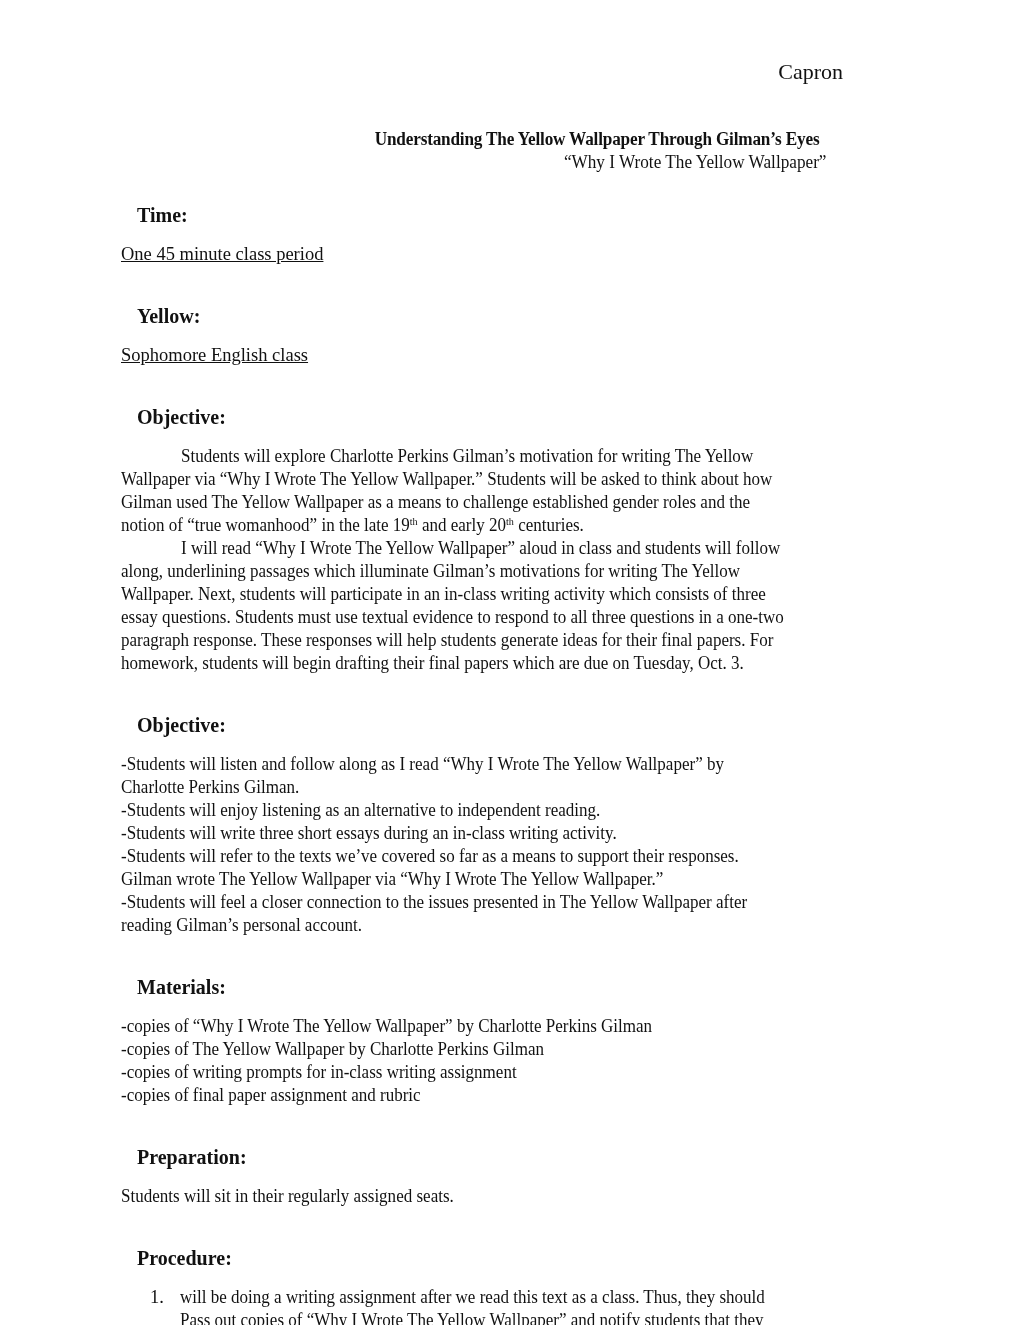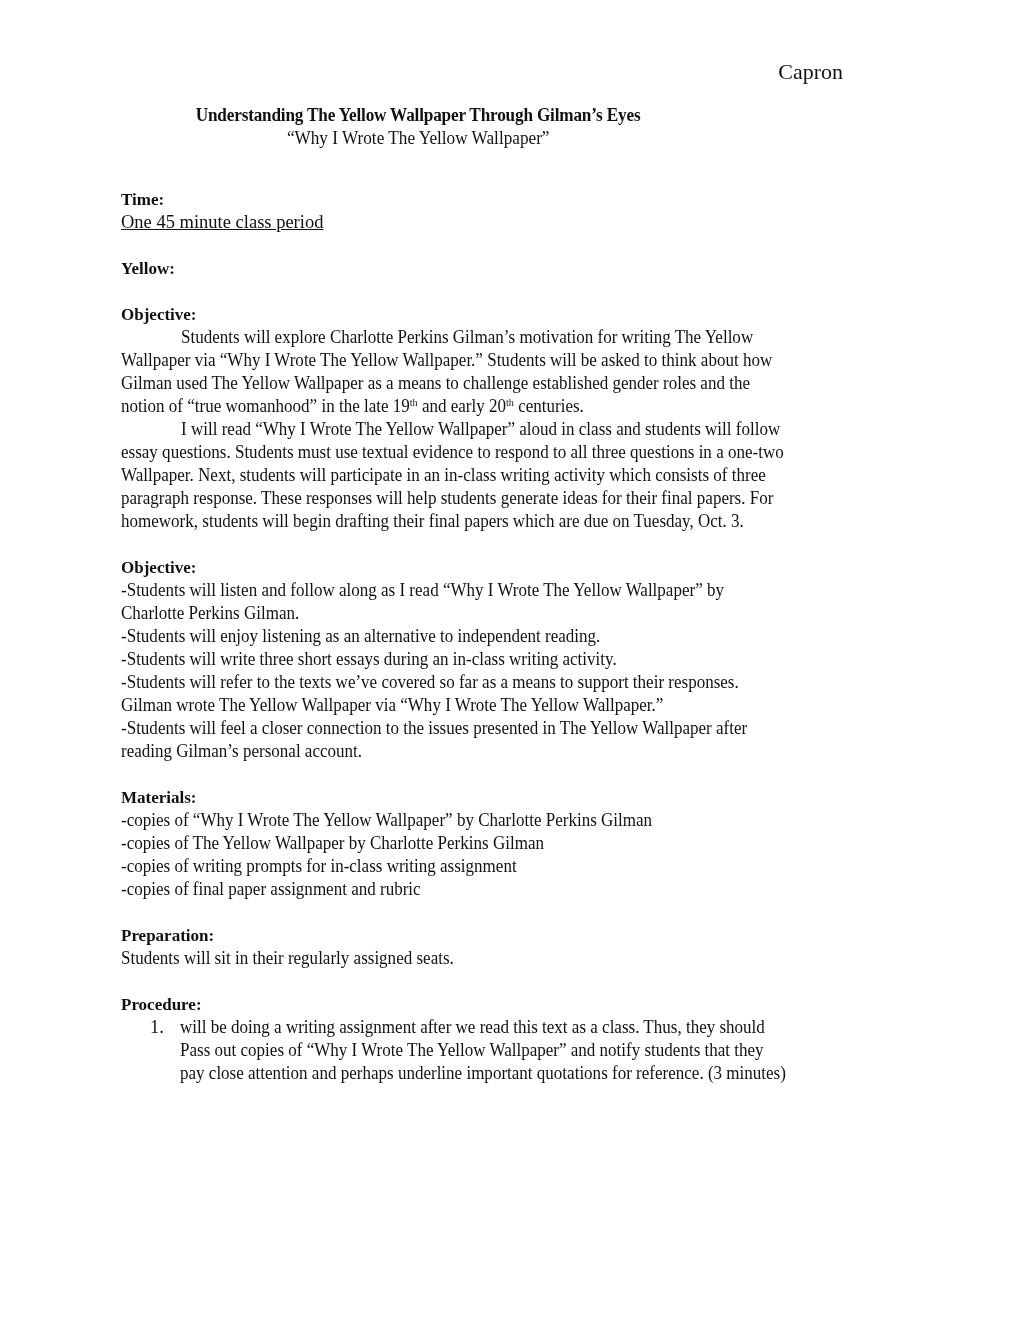--- a/index.html
+++ b/index.html
@@ -24,24 +24,24 @@
     }
     .header-name {
       position: absolute;
       top: 60px;
       right: 181px;
       font-size: 22px;
       line-height: 24px;
     }
     .title-block {
       position: absolute;
-      top: 104px;
+      top: 128px;
       left: 0;
       width: 836px;
-      text-align: center;
+      text-align: right;
     }
     .title {
       font-weight: bold;
       font-size: 18.5px;
       line-height: 23px;
       letter-spacing: -0.2px;
       display: inline-block;
       transform: scaleX(0.93);
     }
     .subtitle {
@@ -54,23 +54,23 @@
       position: absolute;
       left: 121px;
       top: 188px;
       width: 790px;
     }
     .section {
       margin: 0;
     }
     .heading {
       font-weight: bold;
-      font-size: 17px;
+      font-size: 20px;
       line-height: 23px;
-      margin: 0;
+      margin: 16px;
     }
     .line {
       font-size: 18.5px;
       line-height: 23px;
       margin: 0;
       white-space: nowrap;
       text-decoration: underline;
     }
     .condensed {
       display: inline-block;
@@ -107,33 +107,35 @@
   <div class="content">
 
     <div class="section">
       <p class="heading">Time:</p>
       <p class="line">One 45 minute class period</p>
     </div>
     <div class="gap"></div>
 
     <div class="section">
       <p class="heading">Yellow:</p>
+      <p class="line">Sophomore English class</p>
     </div>
     <div class="gap"></div>
 
     <div class="section">
       <p class="heading">Objective:</p>
       <p class="line indent"><span class="condensed">Students will explore Charlotte Perkins Gilman’s motivation for writing The Yellow</span></p>
       <p class="line"><span class="condensed">Wallpaper via “Why I Wrote The Yellow Wallpaper.” Students will be asked to think about how</span></p>
       <p class="line"><span class="condensed">Gilman used The Yellow Wallpaper as a means to challenge established gender roles and the</span></p>
       <p class="line"><span class="condensed"><span>notion of “true womanhood” in the late 19</span><sup>th</sup><span> and early 20</span><sup>th</sup><span> centuries.</span></span></p>
 
       <p class="line indent"><span class="condensed">I will read “Why I Wrote The Yellow Wallpaper” aloud in class and students will follow</span></p>
+      <p class="line"><span class="condensed">along, underlining passages which illuminate Gilman’s motivations for writing The Yellow</span></p>
+      <p class="line"><span class="condensed">Wallpaper. Next, students will participate in an in-class writing activity which consists of three</span></p>
       <p class="line"><span class="condensed">essay questions. Students must use textual evidence to respond to all three questions in a one-two</span></p>
-      <p class="line"><span class="condensed">Wallpaper. Next, students will participate in an in-class writing activity which consists of three</span></p>
       <p class="line"><span class="condensed">paragraph response. These responses will help students generate ideas for their final papers. For</span></p>
       <p class="line"><span class="condensed">homework, students will begin drafting their final papers which are due on Tuesday, Oct. 3.</span></p>
     </div>
     <div class="gap"></div>
 
     <div class="section">
       <p class="heading">Objective:</p>
       <p class="line"><span class="condensed">-Students will listen and follow along as I read “Why I Wrote The Yellow Wallpaper” by</span></p>
       <p class="line"><span class="condensed">Charlotte Perkins Gilman.</span></p>
       <p class="line"><span class="condensed">-Students will enjoy listening as an alternative to independent reading.</span></p>

